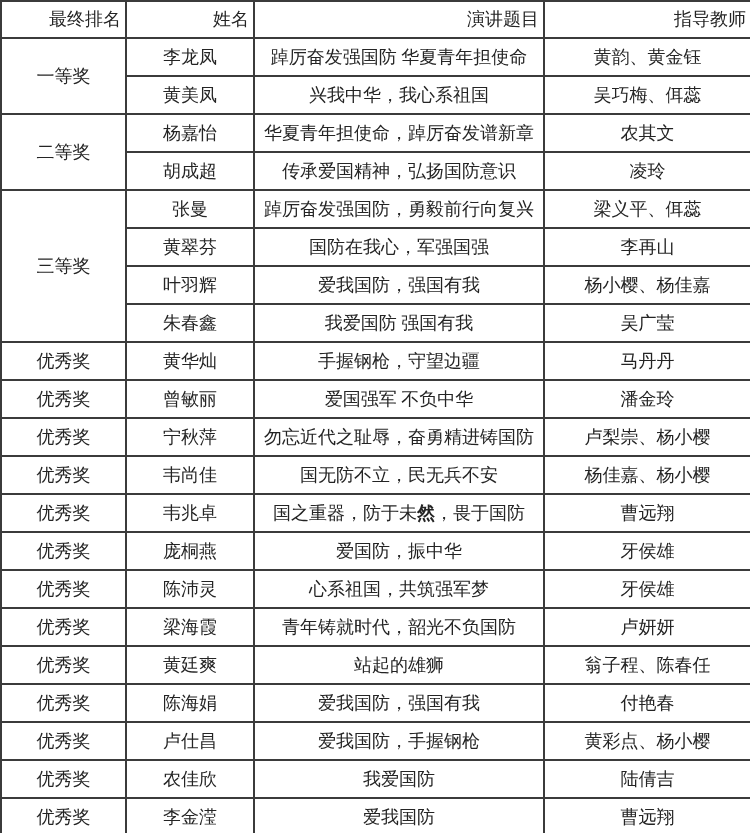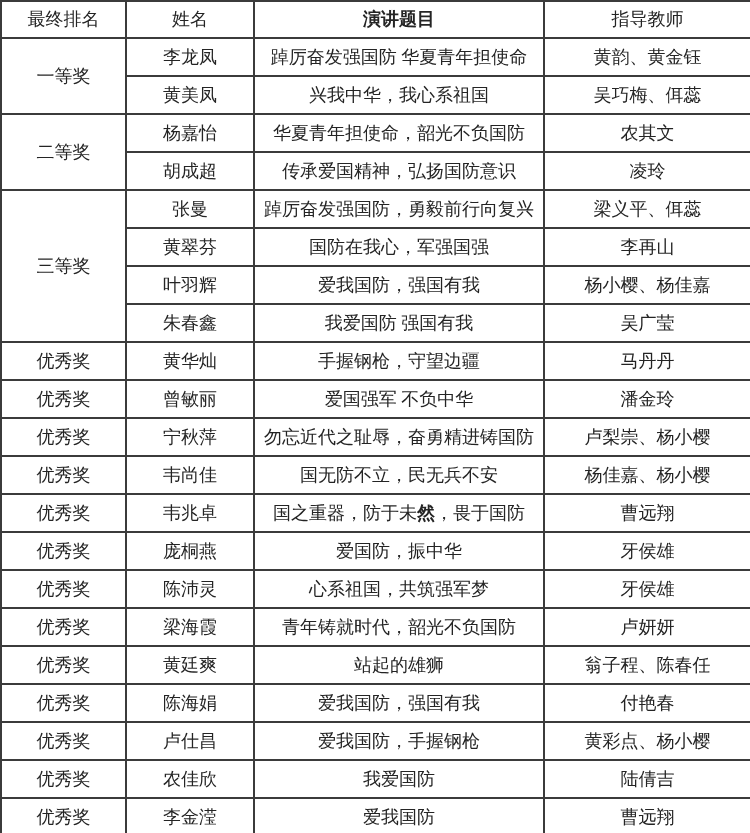--- a/index.html
+++ b/index.html
@@ -27,23 +27,23 @@
     vertical-align: middle;
     font-size: 18px;
     font-weight: 400;
     padding: 2px 4px;
     line-height: 1.25;
     overflow: hidden;
     white-space: nowrap;
   }
   thead tr { height: 37px; }
   tbody tr { height: 38px; }
-  thead th { font-size: 18px; }
+  thead th { font-size: 18px; text-align: right; }
   
-  thead th.hdr-bold { font-weight: 700; }
+  thead th.hdr-bold { font-weight: 400; }
   td b { font-weight: 700; }
 </style>
 </head>
 <body>
 
 <table class="award-table">
   <colgroup>
     <col class="c-rank">
     <col class="c-name">
     <col class="c-title">
@@ -65,21 +65,21 @@
         <td>黄韵、黄金钰</td>
       </tr>
       <tr>
         <td>黄美凤</td>
         <td>兴我中华，我心系祖国</td>
         <td>吴巧梅、佴蕊</td>
       </tr>
       <tr>
         <td rowspan="2">二等奖</td>
         <td>杨嘉怡</td>
-        <td>华夏青年担使命，韶光不负国防</td>
+        <td>华夏青年担使命，踔厉奋发谱新章</td>
         <td>农其文</td>
       </tr>
       <tr>
         <td>胡成超</td>
         <td>传承爱国精神，弘扬国防意识</td>
         <td>凌玲</td>
       </tr>
       <tr>
         <td rowspan="4">三等奖</td>
         <td>张曼</td>

